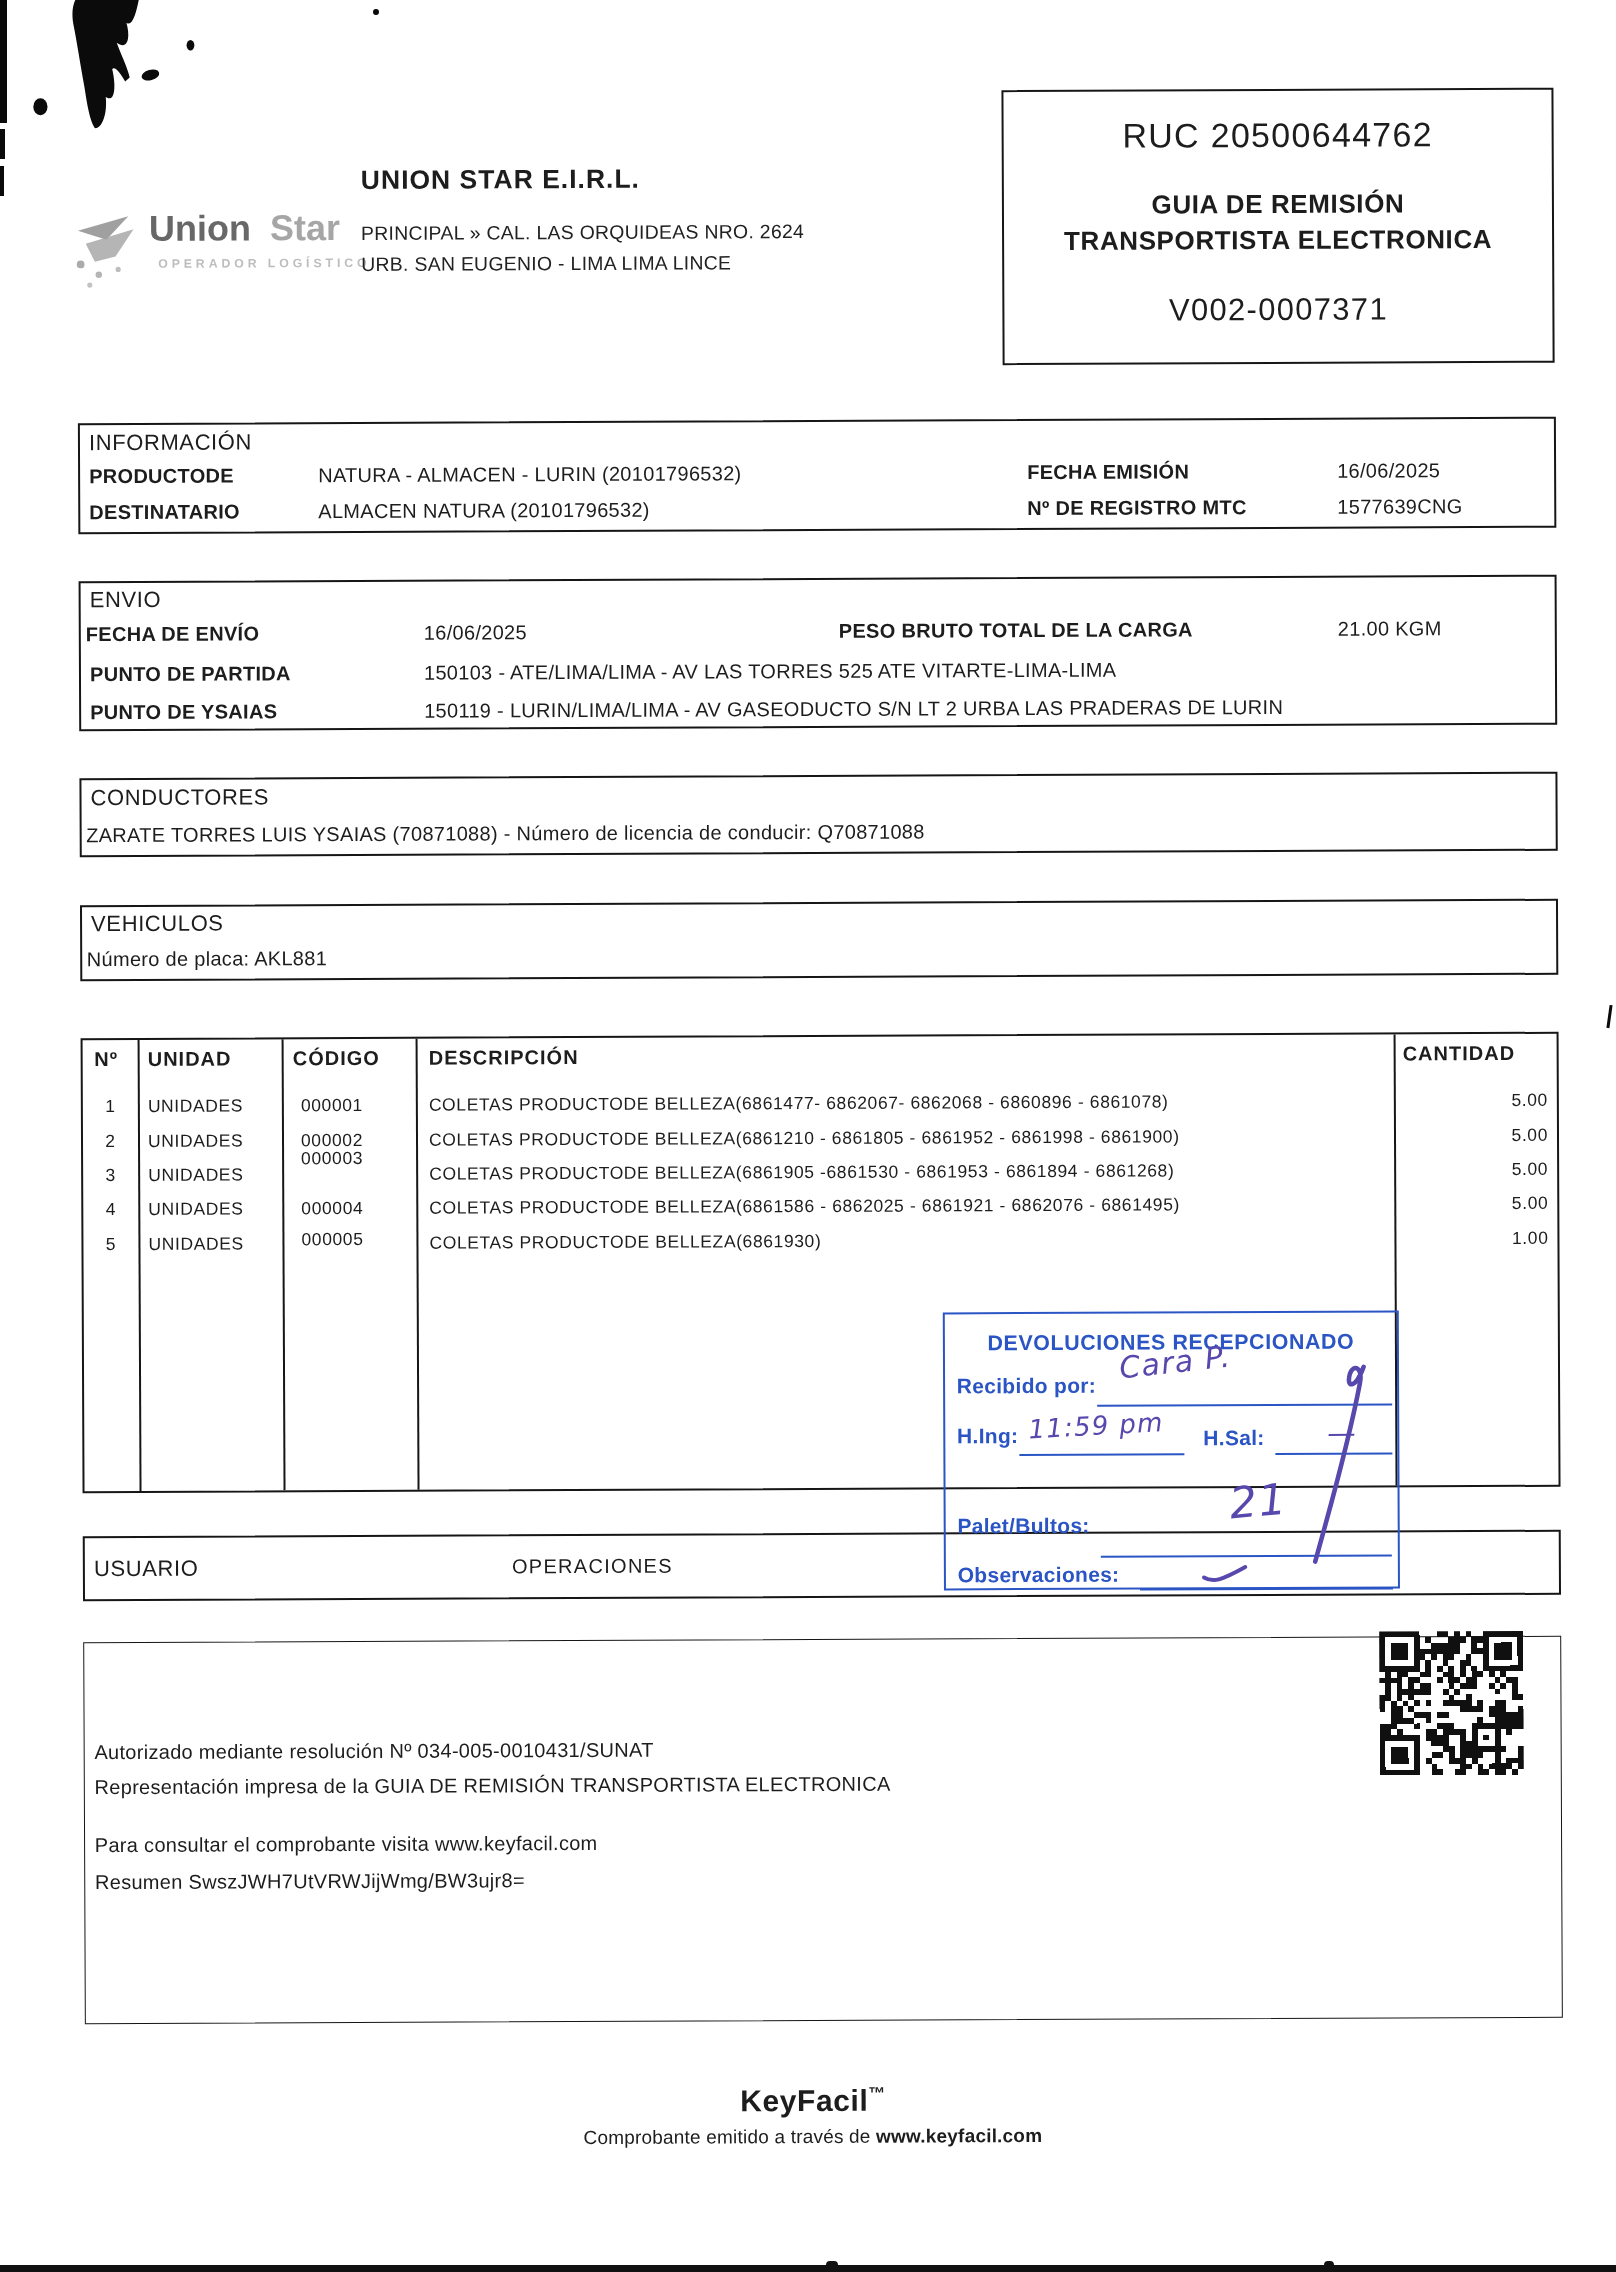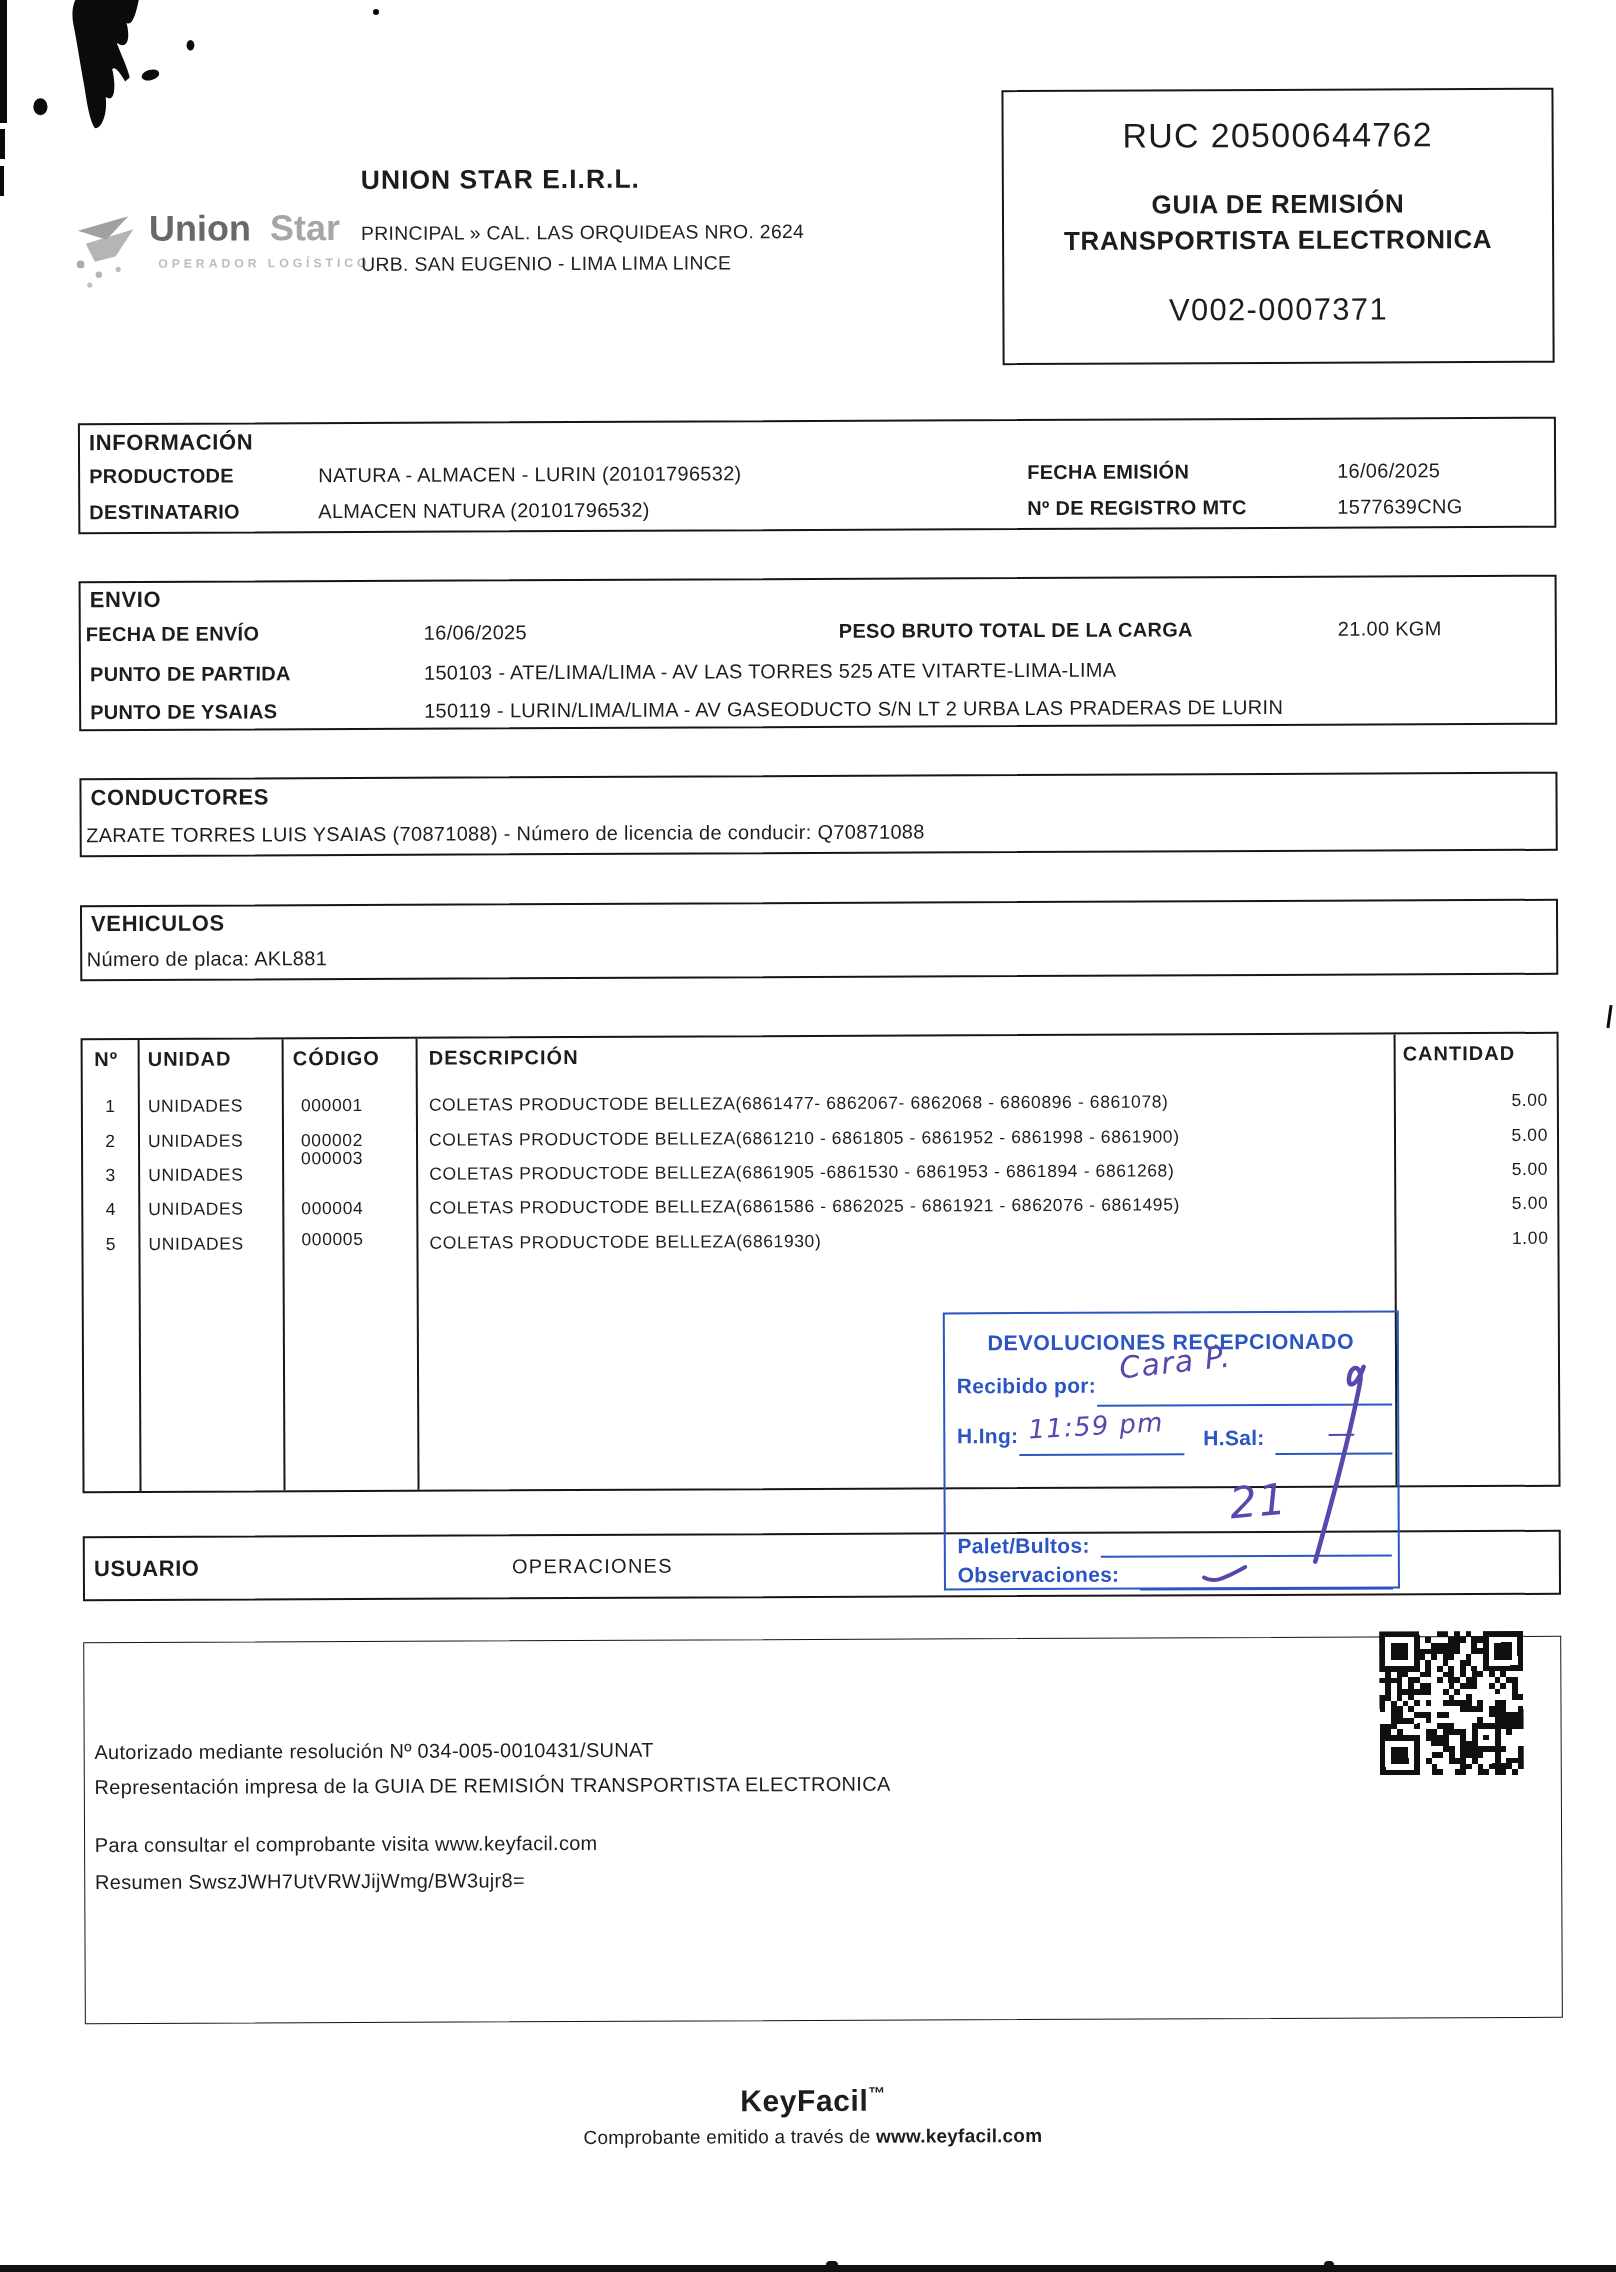--- a/index.html
+++ b/index.html
@@ -8,21 +8,21 @@
     --text-black:#1d1d1d;
   }
   *{box-sizing:border-box;margin:0;padding:0;}
   html,body{width:1617px;height:2273px;background:#ffffff;overflow:hidden;
     font-family:"Liberation Sans",sans-serif;color:var(--text-black,#1d1d1d);}
   .page{position:absolute;inset:0;width:1617px;height:2273px;background:#fff;}
   .doc{position:absolute;inset:0;transform:rotate(-0.25deg);transform-origin:50% 50%;}
   .abs{position:absolute;}
   .box{position:absolute;border:2.6px solid #161616;}
   .b{font-weight:700;}
-  .sect-title{font-size:22px;font-weight:700;letter-spacing:0.6px;text-align:right;}
+  .sect-title{font-size:22px;font-weight:400;letter-spacing:0.6px;text-align:right;}
   .lbl{font-weight:700;font-size:20px;letter-spacing:0.3px;}
   .val{font-weight:400;font-size:20px;letter-spacing:0.3px;white-space:nowrap;}
   
   .logo-union{color:#686868;}
   .logo-star{color:#a6a6a6;margin-left:19px;}
   .logo-text{font-size:36px;font-weight:600;letter-spacing:0;}
   .logo-tagline{font-size:12.3px;letter-spacing:3.9px;color:#bdbdbd;font-weight:600;}
   .company{font-size:26.5px;font-weight:700;letter-spacing:1px;}
   .addr{font-size:19.4px;letter-spacing:0.3px;color:#222;}
   .ruc-box{left:1006px;top:91px;width:552px;height:275px;text-align:center;}
@@ -426,21 +426,21 @@
       <div class="hand" style="left:174px;top:31px;font-size:30px;transform:rotate(-6deg);">Cara P.</div>
 
       <div class="s-lbl" style="left:11.7px;top:110px;">H.Ing:</div>
       <div class="s-line" style="left:74px;top:140px;width:165px;"></div>
       <div class="hand" style="left:83px;top:97px;font-size:26px;transform:rotate(-3deg);">11:59 pm</div>
 
       <div class="s-lbl" style="left:258px;top:113px;">H.Sal:</div>
       <div class="s-line" style="left:330px;top:140px;width:117px;"></div>
       <div class="hand" style="left:382px;top:104px;font-size:28.5px;">—</div>
 
-      <div class="s-lbl" style="left:11.7px;top:220px;text-align:right;">Palet/Bultos:</div>
+      <div class="s-lbl" style="left:11.7px;top:200px;text-align:right;">Palet/Bultos:</div>
       <div class="s-line" style="left:155px;top:242px;width:291px;"></div>
       <div class="hand" style="left:284px;top:163px;font-size:43px;transform:rotate(-5deg);">21</div>
 
       <div class="s-lbl" style="left:11.7px;top:249px;">Observaciones:</div>
       <div class="s-line" style="left:194px;top:275px;width:253px;"></div>
 
       <svg class="abs" style="left:254px;top:250px;" width="52" height="22" viewBox="0 0 80 34">
         <path d="M6,22 C20,30 32,27 70,6" fill="none" stroke="var(--ink-blue,#5748ad)" stroke-width="6" stroke-linecap="round"></path>
       </svg>
 

